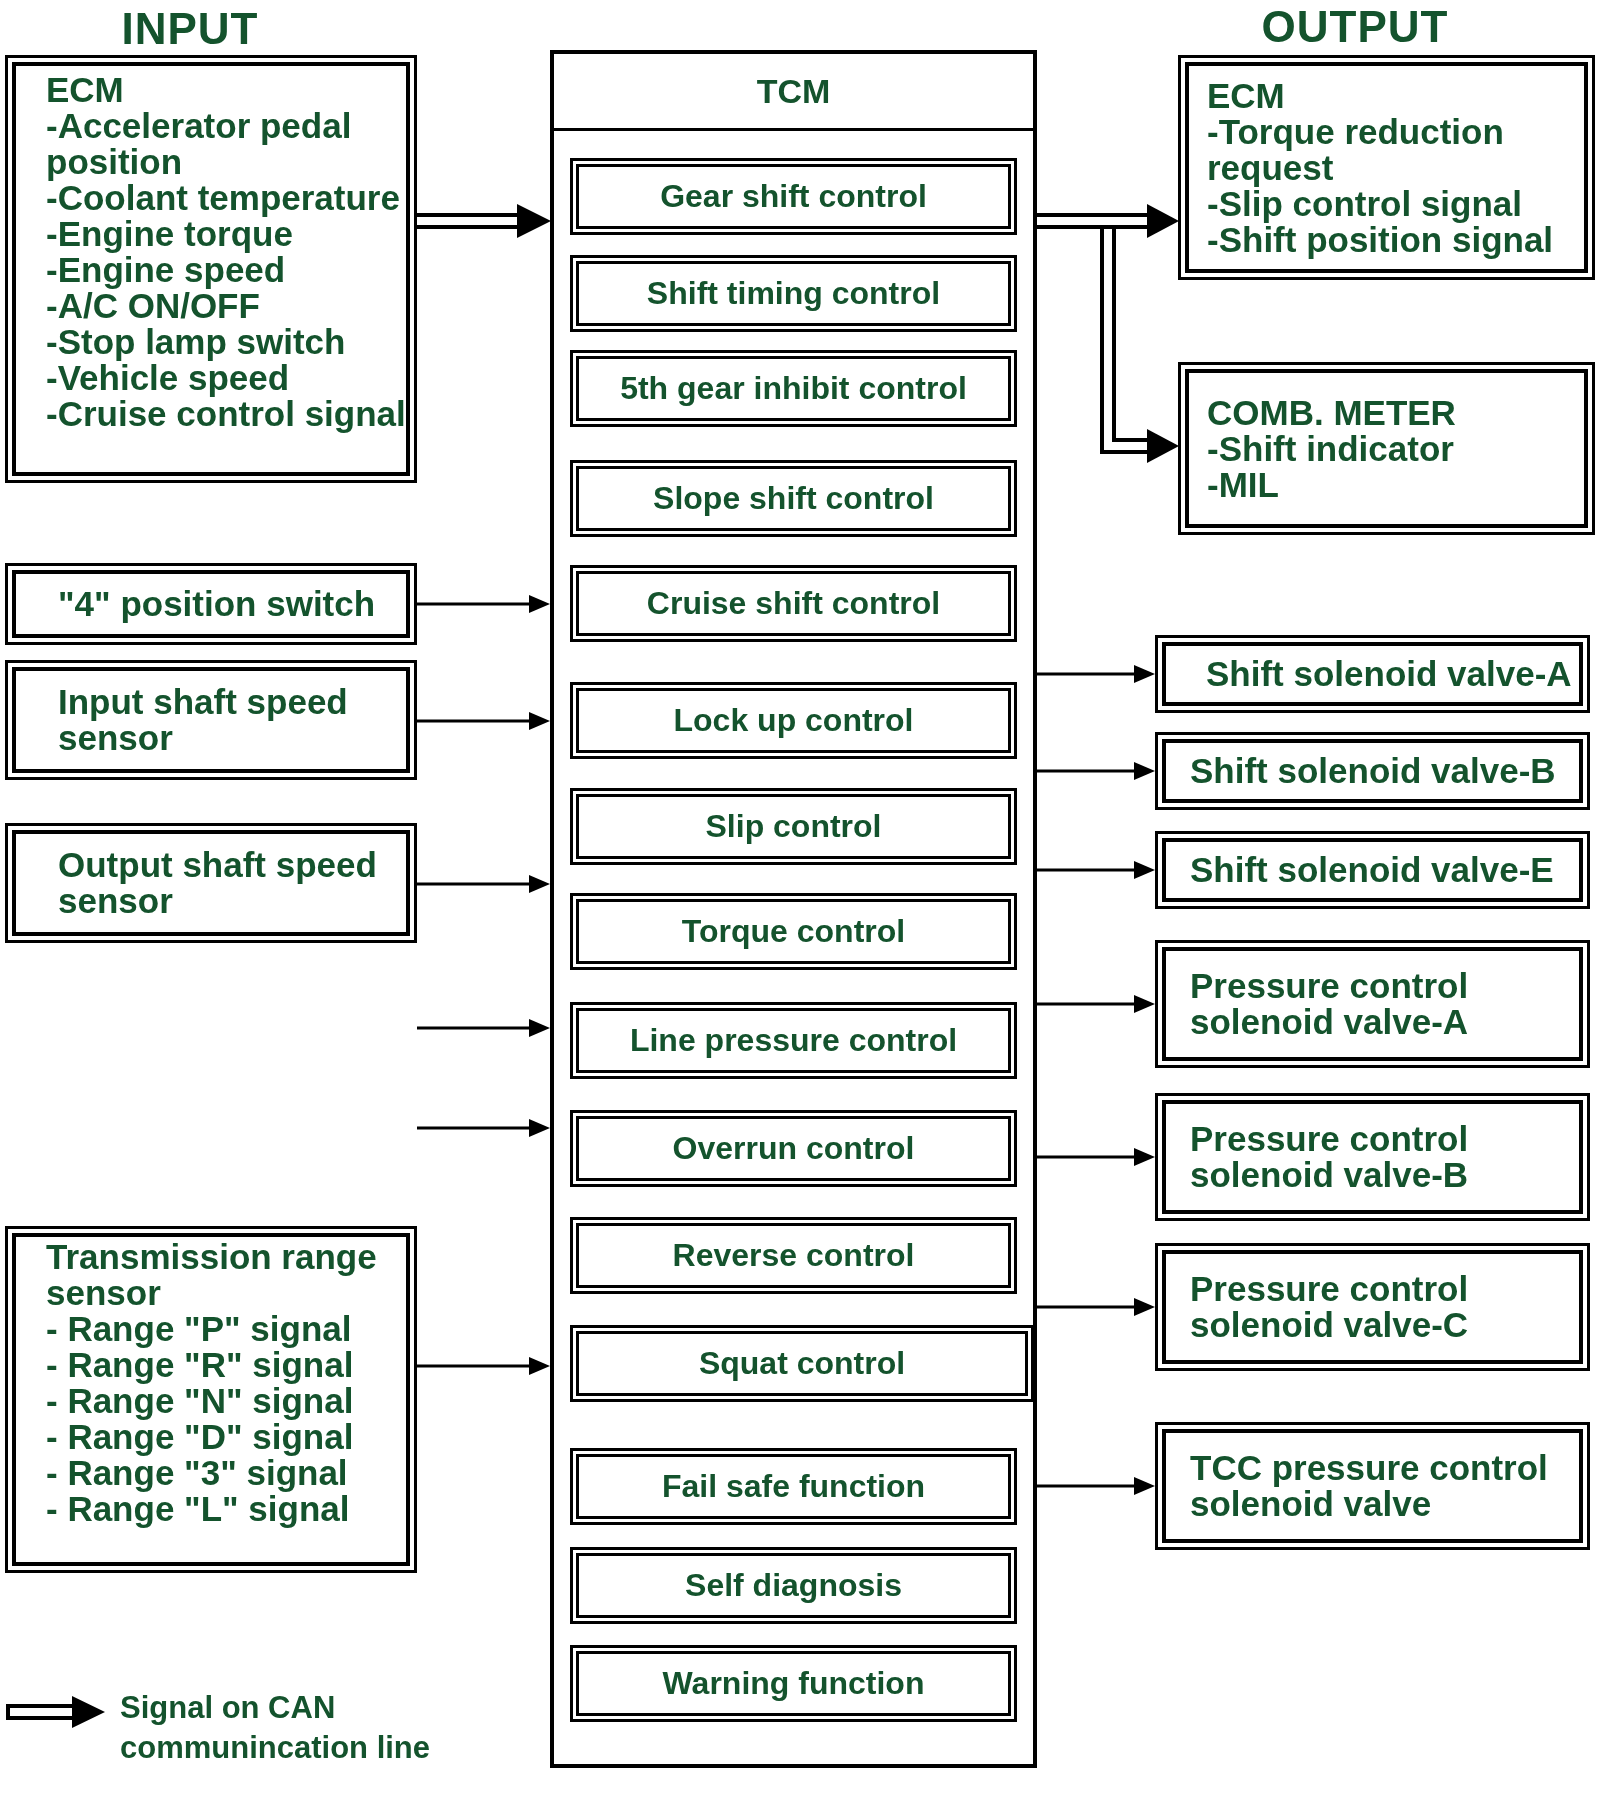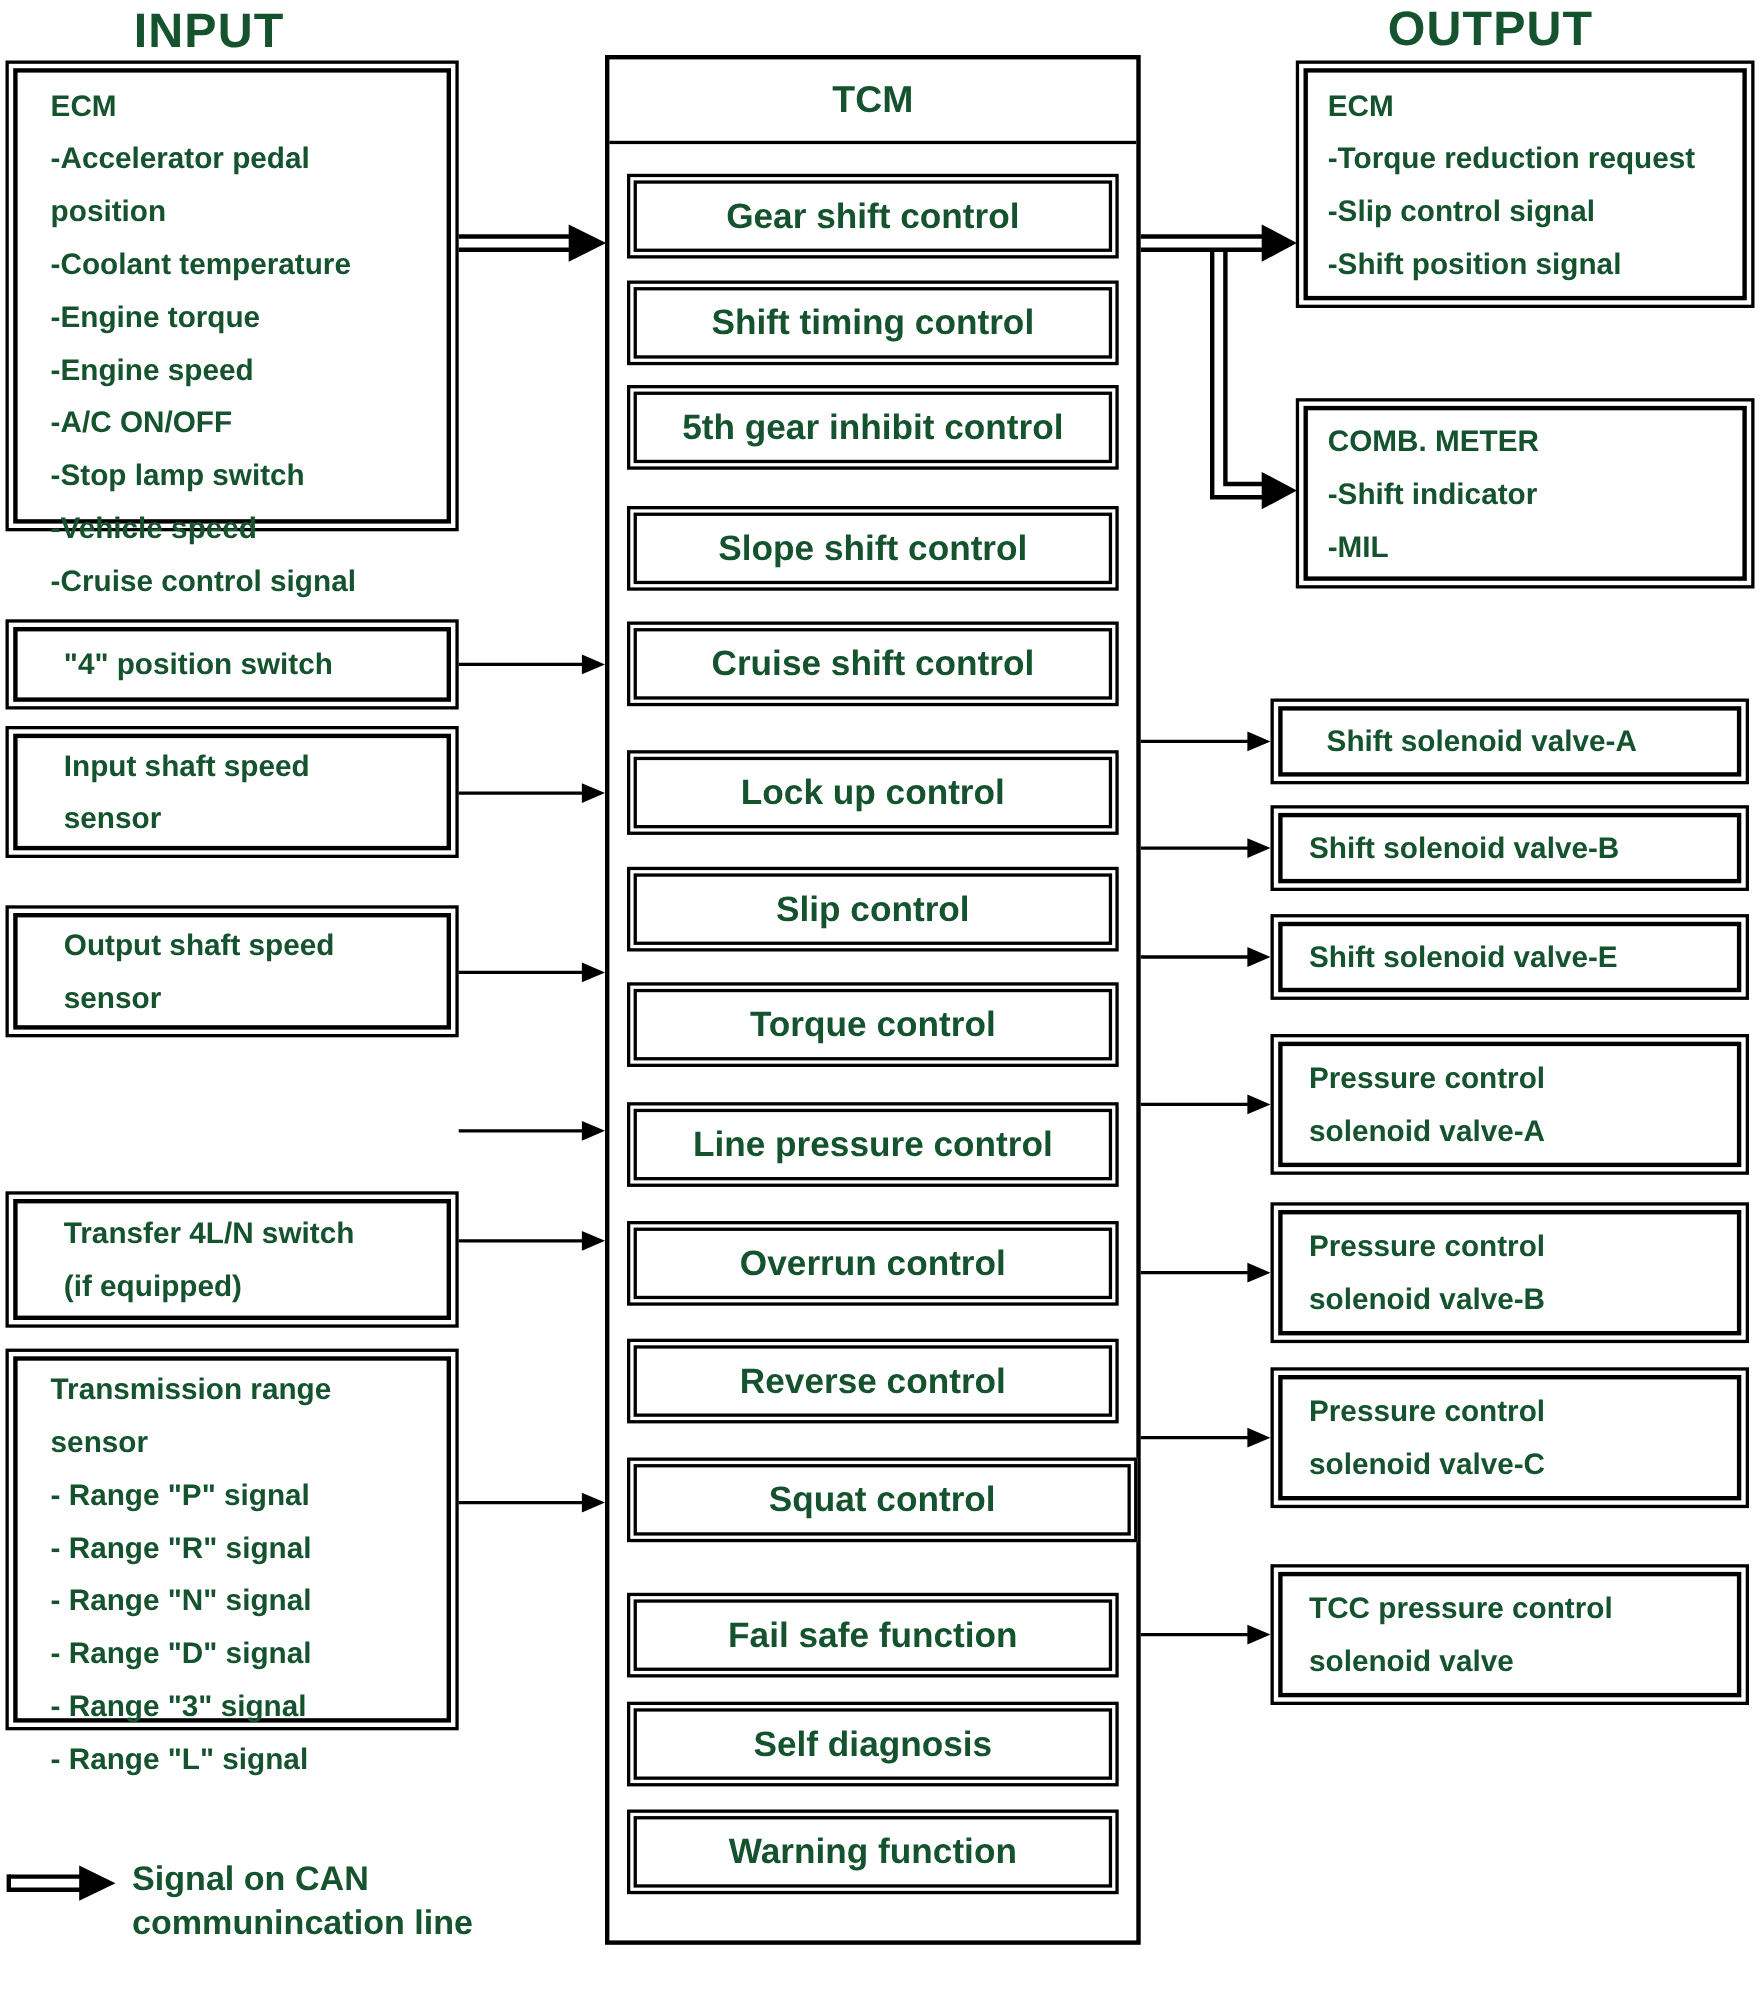--- a/index.html
+++ b/index.html
@@ -5,21 +5,21 @@
   html,body{margin:0;padding:0;background:#fff;}
   #canvas{position:relative;width:1600px;height:1810px;background:#fff;overflow:hidden;
           font-family:"Liberation Sans","DejaVu Sans",sans-serif;color:#14532d;}
   .h{position:absolute;text-align:center;font-size:44px;font-weight:bold;letter-spacing:1px;}
   .box{position:absolute;border:3px solid #000;background:#fff;box-sizing:border-box;
        display:flex;align-items:center;}
   .box::before{content:"";position:absolute;inset:4px;border:4px solid #000;pointer-events:none;}
   .tbox{position:absolute;border:3px solid #000;background:#fff;box-sizing:border-box;
         display:flex;align-items:center;justify-content:center;}
   .tbox::before{content:"";position:absolute;inset:3px;border:3px solid #000;pointer-events:none;}
-  .txt{position:relative;white-space:pre-line;font-weight:bold;font-size:27px;line-height:48px;}
+  .txt{position:relative;white-space:pre-line;font-weight:bold;font-size:35px;line-height:36px;}
   .tlabel{position:relative;font-weight:bold;font-size:32px;}
   .top-align{align-items:flex-start;}
   .tcm-outer{position:absolute;border:4px solid #000;background:#fff;box-sizing:border-box;}
   .tcm-title{height:74px;border-bottom:3px solid #000;display:flex;align-items:center;
              justify-content:center;font-size:34px;font-weight:bold;}
   svg.overlay{position:absolute;left:0;top:0;pointer-events:none;}
   .legend-txt{position:absolute;font-weight:bold;font-size:31px;line-height:40px;white-space:pre-line;}
 </style>
 </head>
 <body>
@@ -50,24 +50,20 @@
     <div class="txt" style="padding-left:50px;">Input shaft speed
 sensor</div>
   </div>
 
   <div class="box" style="left:5px;top:823px;width:412px;height:120px;">
     <div class="txt" style="padding-left:50px;">Output shaft speed
 sensor</div>
   </div>
 
 
-  <div class="box" style="left:5px;top:1083px;width:412px;height:124px;">
-    <div class="txt" style="padding-left:50px;">Transfer 4L/N switch
-(if equipped)</div>
-  </div>
 
   <div class="box top-align" style="left:5px;top:1226px;width:412px;height:347px;">
     <div class="txt" style="padding:10px 8px 0 38px;">Transmission range
 sensor
 - Range "P" signal
 - Range "R" signal
 - Range "N" signal
 - Range "D" signal
 - Range "3" signal
 - Range "L" signal</div>

